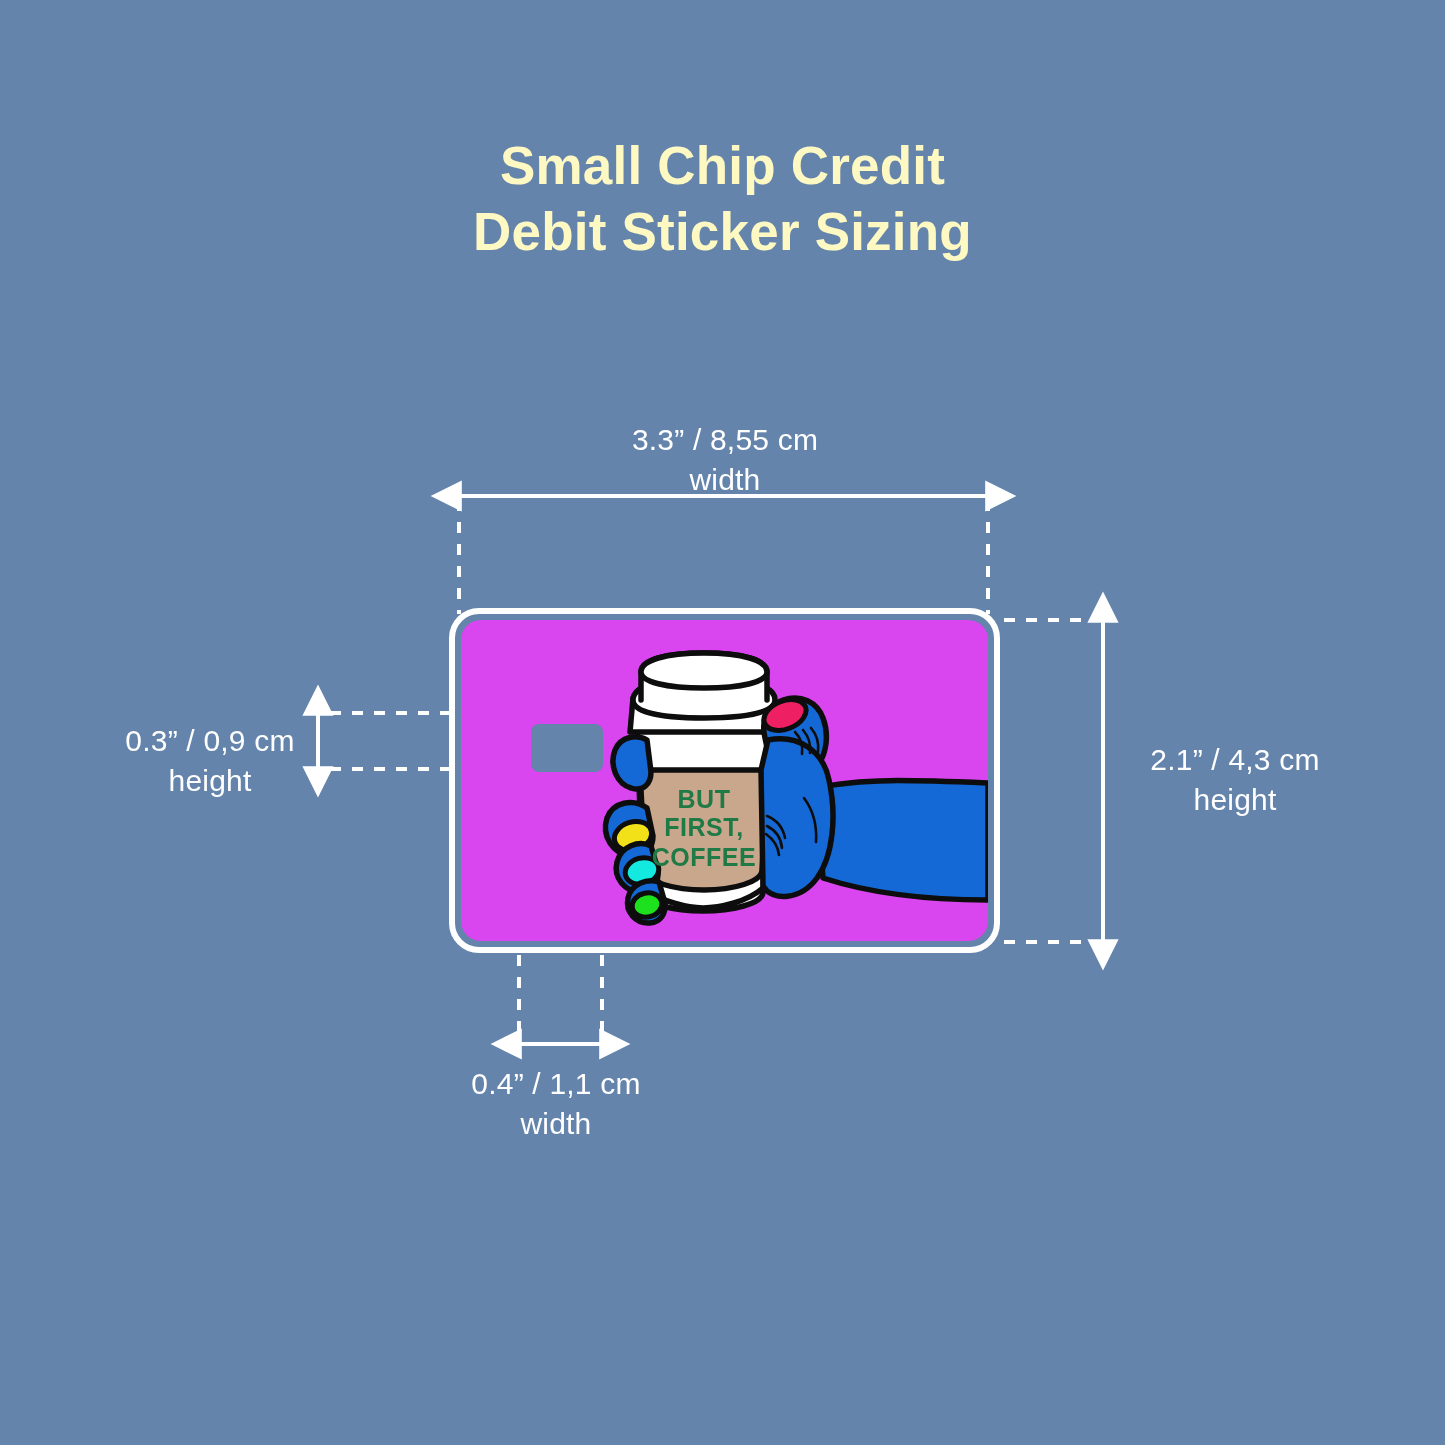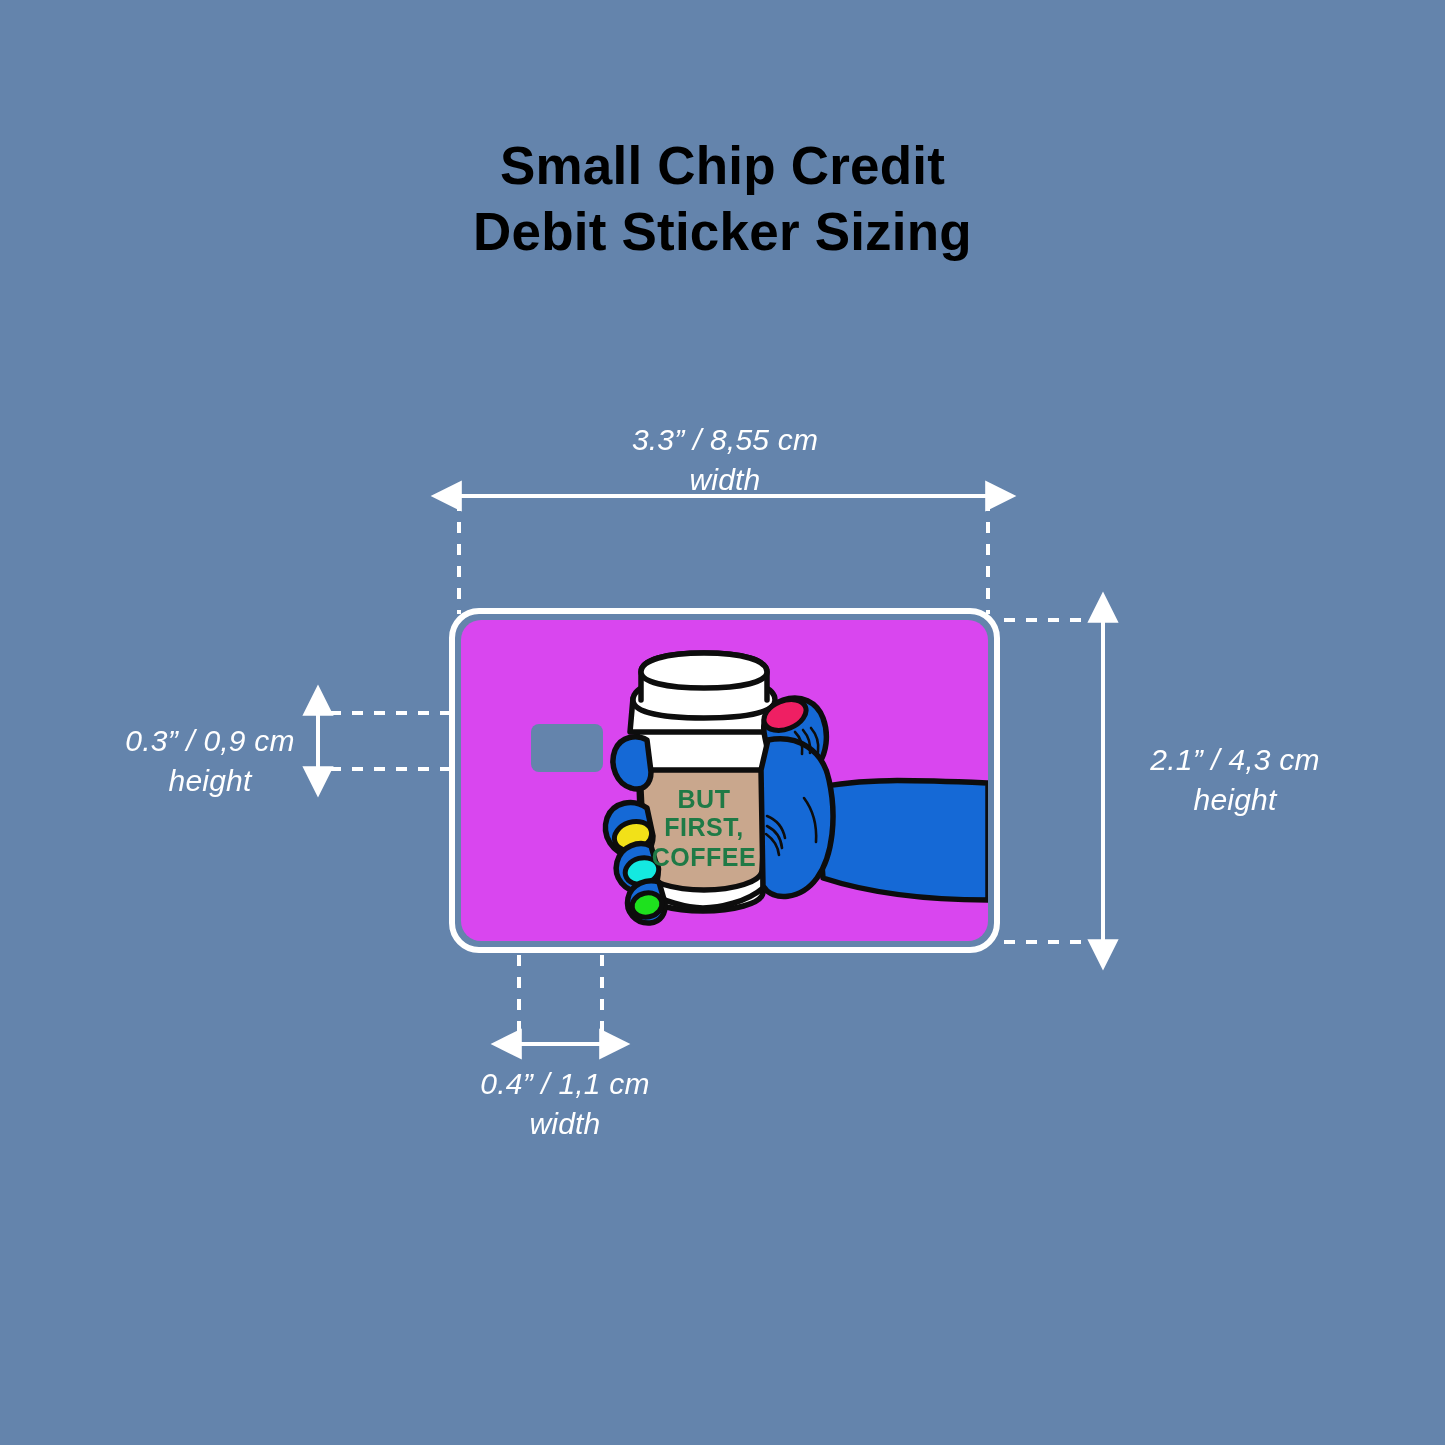--- a/index.html
+++ b/index.html
@@ -21,44 +21,43 @@
     height: 1445px;
   }
 
   
   #title {
     position: absolute;
     left: 0;
     top: 133px;
     width: 1445px;
     text-align: center;
-    color: #000000;
+    color: #fef9c3;
     font-size: 53px;
     font-weight: 600;
     line-height: 66px;
     letter-spacing: 0.2px;
     white-space: pre-line;
   }
 
   
   .dim-label {
     position: absolute;
     color: #ffffff;
     font-size: 30px;
     font-weight: 400;
     line-height: 40px;
     text-align: center;
     white-space: pre-line;
     letter-spacing: 0.2px;
-    font-style: italic;
   }
   #lbl-top    { left: 525px; top: 420px;  width: 400px; }
   #lbl-left   { left: 60px;  top: 721px;  width: 300px; }
   #lbl-right  { left: 1085px;top: 740px;  width: 300px; }
-  #lbl-bottom { left: 405px; top: 1064px; width: 320px; }
+  #lbl-bottom { left: 396px; top: 1064px; width: 320px; }
 
   
   #dims {
     position: absolute;
     left: 0; top: 0;
     width: 1445px; height: 1445px;
     pointer-events: none;
   }
 
   

